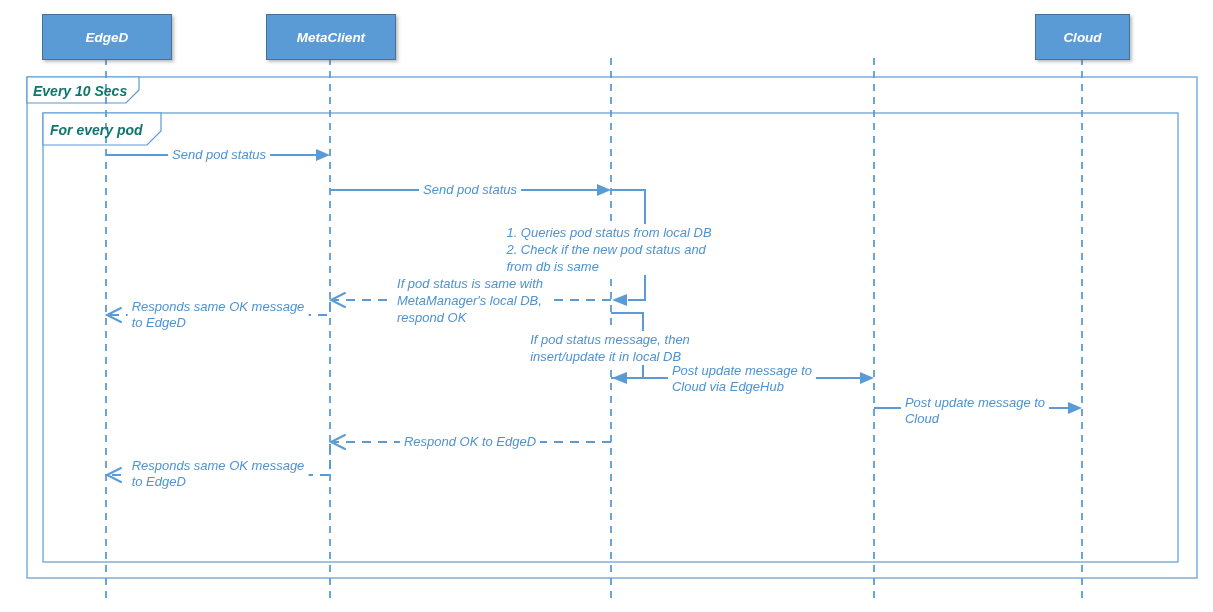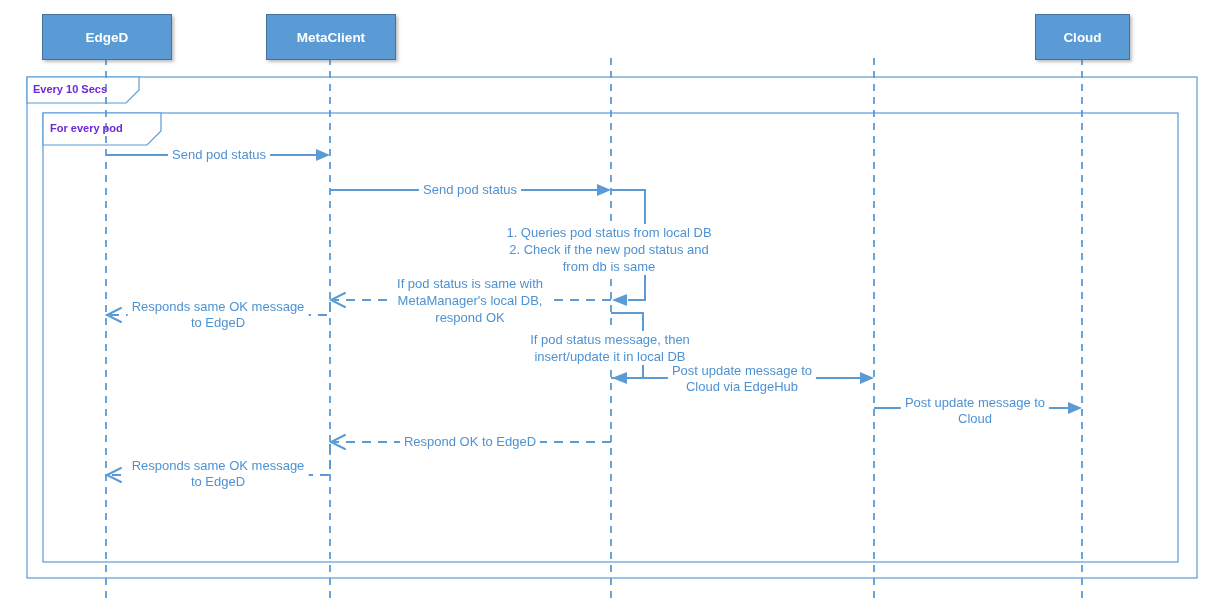--- a/index.html
+++ b/index.html
@@ -1,38 +1,39 @@
 <!DOCTYPE html>
 <html><head>
 <meta charset="utf-8">
 <style>
   html,body{margin:0;padding:0;background:#ffffff;}
   .canvas{
     position:relative;width:1213px;height:612px;background:#ffffff;overflow:hidden;
     font-family:"Liberation Sans", sans-serif;
+    font-style:italic;
   }
   .layer{position:absolute;left:0;top:0;}
   .solid{stroke:#5b9bd5;stroke-width:2;fill:none;}
   .dashed{stroke:#5b9bd5;stroke-width:2;fill:none;stroke-dasharray:9 7;}
   .head{fill:#5b9bd5;stroke:none;}
   .open{stroke:#5b9bd5;stroke-width:2;fill:none;stroke-linecap:round;}
   .lifeline{stroke:#5b9bd5;stroke-width:1.8;fill:none;stroke-dasharray:7 6;}
   .frame{stroke:#5b9bd5;stroke-width:1.2;fill:none;}
   .frameLabelShape{stroke:#5b9bd5;stroke-width:1.2;fill:#ffffff;}
   .actor{
     position:absolute;height:44px;background:#5b9bd5;border:1px solid #41719c;
     box-shadow:2px 2px 3px rgba(110,110,110,0.45);
     color:#ffffff;font-weight:bold;font-size:13.5px;
     display:flex;align-items:center;justify-content:center;
   }
   .frame-label{
-    position:absolute;font-weight:bold;font-size:11px;color:#6d28d9;white-space:nowrap;
+    position:absolute;font-weight:bold;font-size:14px;color:#0f766e;white-space:nowrap;
   }
   .msg{
-    position:absolute;transform:translateX(-50%);text-align:center;
+    position:absolute;transform:translateX(-50%);
     color:#4e92d2;font-size:13px;line-height:16px;background:#ffffff;
     padding:0 4px;white-space:nowrap;
   }
   .msg.lh17{line-height:17px;}
   .ln{display:block;}
 </style>
 </head>
 <body>
 
 <div class="canvas">

